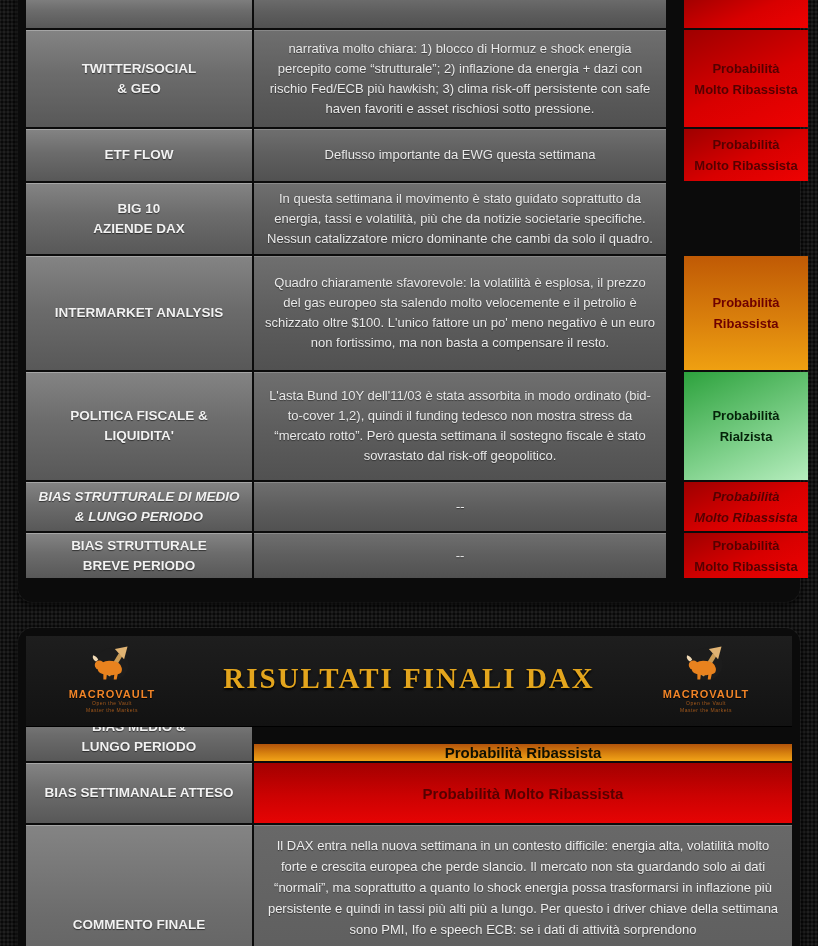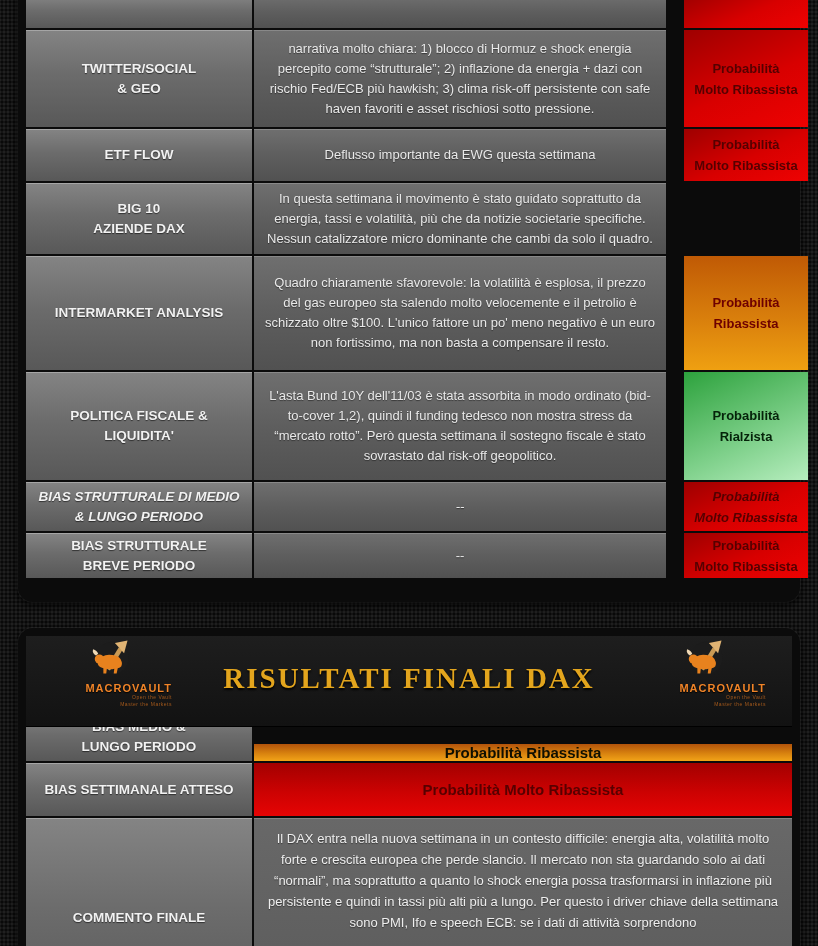--- a/index.html
+++ b/index.html
@@ -58,21 +58,21 @@
     position:relative;height:90px;margin-bottom:2px;
     background:linear-gradient(180deg,#1e1e1e 0%,#121212 100%);
     border-bottom:1px solid #000;
   }
   .f-title{
     position:absolute;left:0;right:0;top:26px;text-align:center;
     font-family:"Liberation Serif",serif;font-weight:bold;
     font-size:29px;letter-spacing:2px;color:#e3a51d;
     text-shadow:0 2px 2px rgba(0,0,0,.9);
   }
-  .brand{position:absolute;top:0;width:120px;text-align:right;}
+  .brand{position:absolute;top:6px;width:120px;text-align:center;}
   .brand-left{left:26px;}
   .brand-right{right:26px;}
   .brand svg{width:52px;height:46px;display:block;margin:0 auto;}
   .brand-name{font-size:11px;font-weight:bold;letter-spacing:1px;color:#f08428;text-shadow:0 1px 1px #000;}
   .brand-tagline{font-size:5px;line-height:7px;color:#a4591b;letter-spacing:.5px;}
   .value-cell{
     flex:1 1 auto;
     font-weight:bold;font-size:15px;
   }
   .fv-orange{background:linear-gradient(180deg,#b2530b 0%,#d8820f 55%,#f2a418 100%);color:#101000;}
@@ -185,21 +185,21 @@
 Master the Markets</div>
     </div>
   </div>
 
   <div class="t-row" style="height:32px;align-items:flex-end;">
     <div class="cell label-cell">BIAS MEDIO &amp;
 LUNGO PERIODO</div>
     <div class="cell value-cell fv-orange">Probabilità Ribassista</div>
   </div>
 
-  <div class="t-row" style="height:53px;">
+  <div class="t-row" style="height:60px;">
     <div class="cell label-cell">BIAS SETTIMANALE ATTESO</div>
     <div class="cell value-cell fv-red">Probabilità Molto Ribassista</div>
   </div>
 
   <div class="t-row" id="row-comment" style="height:200px;margin-bottom:0;">
     <div class="cell label-cell">COMMENTO FINALE</div>
     <div class="cell comment-cell">Il DAX entra nella nuova settimana in un contesto difficile: energia alta, volatilità molto forte e crescita europea che perde slancio. Il mercato non sta guardando solo ai dati “normali”, ma soprattutto a quanto lo shock energia possa trasformarsi in inflazione più persistente e quindi in tassi più alti più a lungo. Per questo i driver chiave della settimana sono PMI, Ifo e speech ECB: se i dati di attività sorprendono</div>
   </div>
 
 </div>

